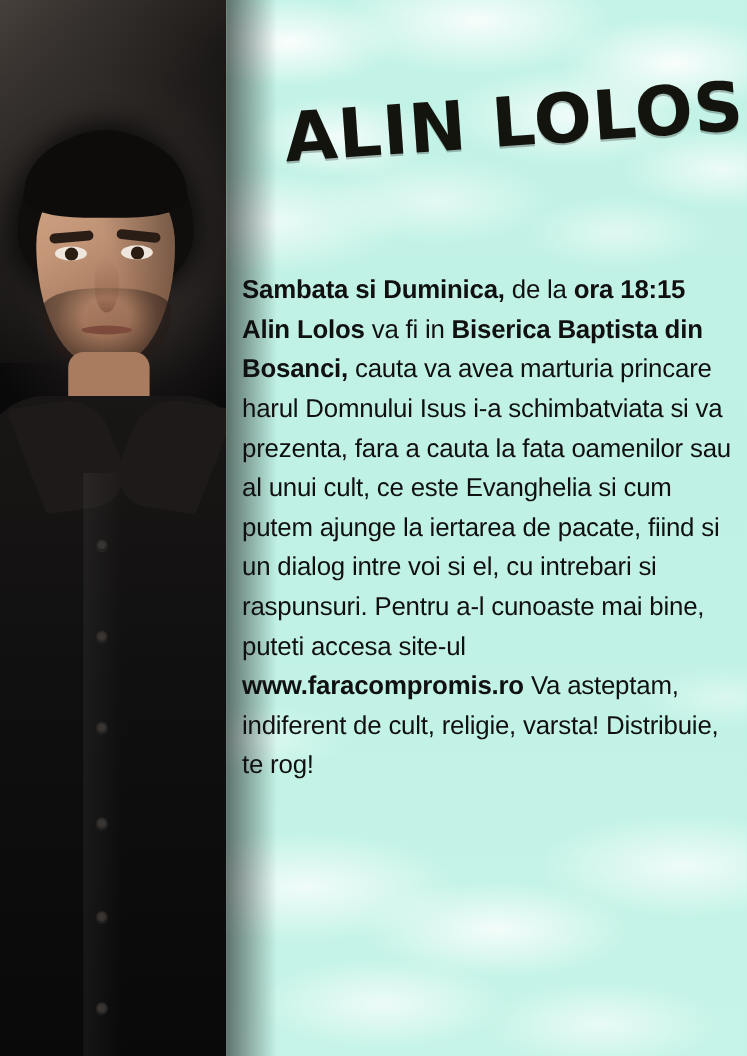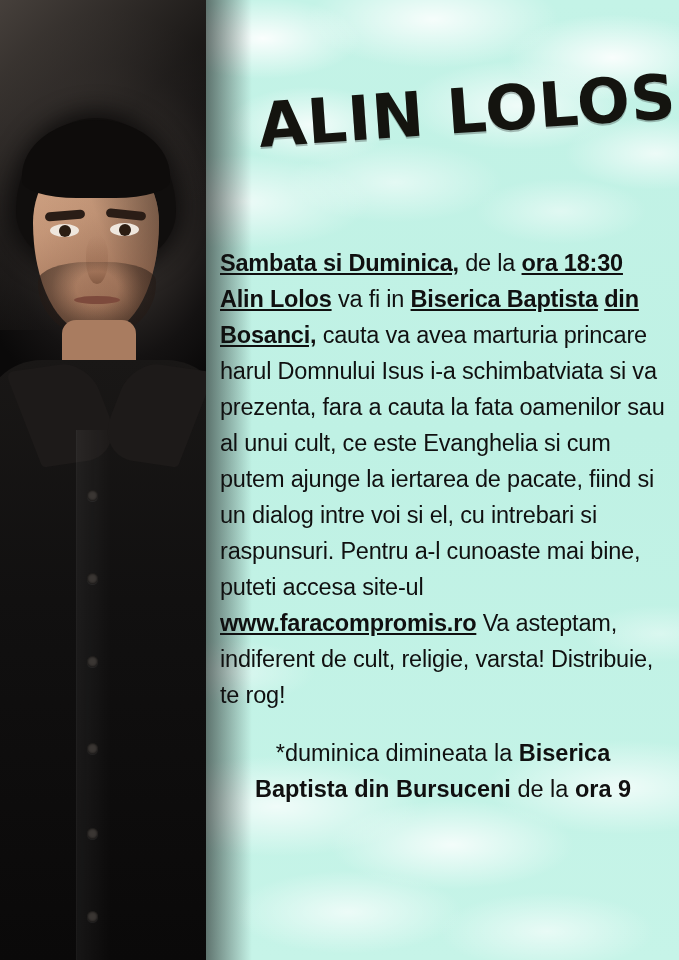--- a/index.html
+++ b/index.html
@@ -229,21 +229,21 @@
     position: absolute;
     left: 14px;
     top: 245px;
     width: 450px;
     font-family: "Liberation Sans", sans-serif;
     font-size: 23.5px;
     line-height: 36px;
     color: #101010;
     letter-spacing: -0.2px;
   }
-  .body-text b { font-weight: 700; text-decoration: underline; }
+  .body-text b { font-weight: 700; }
 
   .footnote {
     position: absolute;
     left: 22px;
     top: 735px;
     width: 430px;
     font-family: "Liberation Sans", sans-serif;
     font-size: 23.5px;
     line-height: 36px;
     color: #101010;
@@ -287,25 +287,21 @@
     <div class="btn-dot" style="top:911px"></div>
   </div>
 
   <div class="cloud-panel">
     <div class="clouds"></div>
     <div class="fade-left"></div>
 
     <div class="title">ALIN LOLOS</div>
 
     <div class="body-text">
-      <b>Sambata si Duminica,</b><span> de la </span><b>ora 18:30</b>
+      <b>Sambata si Duminica,</b><span> de la </span><b>ora 18:15</b>
       <b>Alin Lolos</b><span> va fi in </span><b>Biserica Baptista</b>
       <b>din Bosanci,</b><span> cauta va avea marturia</span>
       <span>princare harul Domnului Isus i-a schimbatviata si va prezenta, fara a cauta la fata oamenilor sau al unui cult, ce este Evanghelia si cum putem ajunge la iertarea de pacate, fiind si un dialog intre voi si el, cu intrebari si raspunsuri. Pentru a-l cunoaste mai bine, puteti accesa site-ul </span><b>www.faracompromis.ro</b><span> Va asteptam, indiferent de cult, religie, varsta! Distribuie, te rog!</span>
     </div>
 
-    <div class="footnote">
-      <span>*duminica dimineata la </span><b>Biserica</b>
-      <b>Baptista din Bursuceni</b><span> de la </span><b>ora 9</b>
-    </div>
   </div>
 
 </div>
 
 </body></html>

